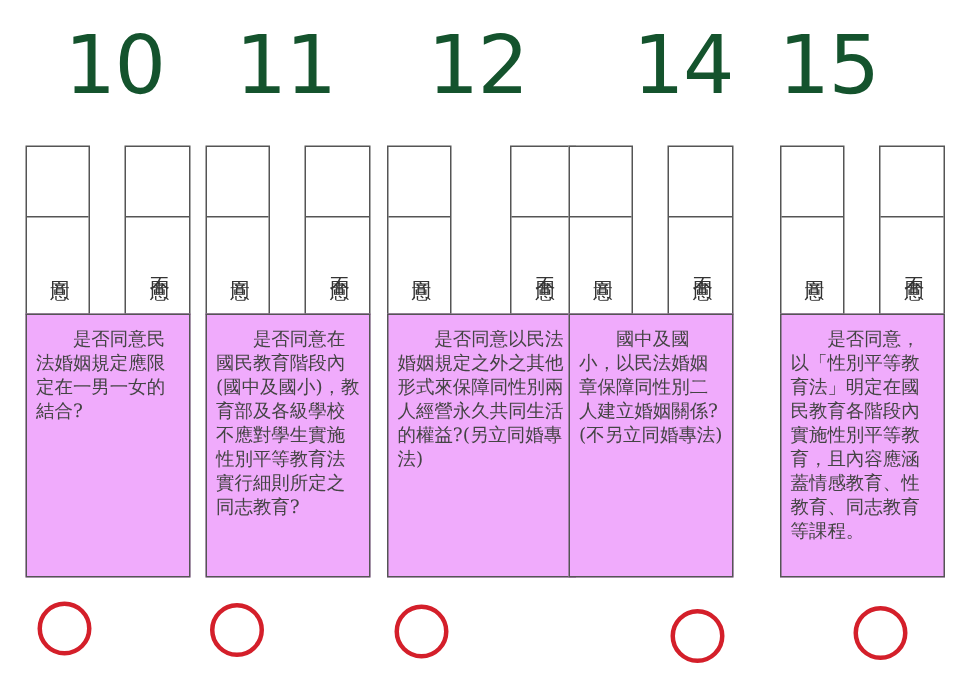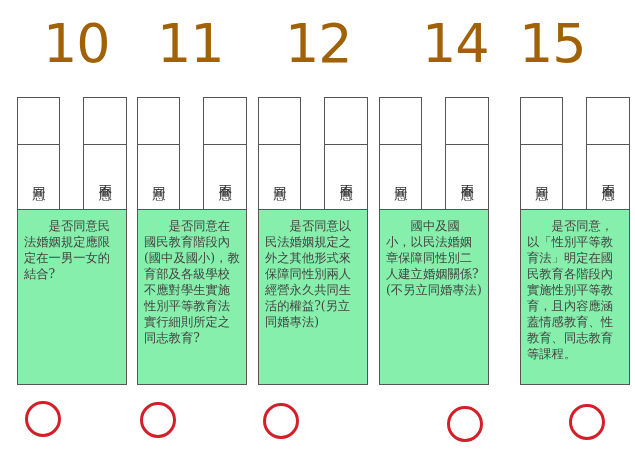--- a/index.html
+++ b/index.html
@@ -14,21 +14,21 @@
       overflow: hidden;
       font-family: "DejaVu Sans", sans-serif;
       color: #222;
     }
     .num {
       position: absolute;
       top: 14px;
       font-family: "DejaVu Sans", "Liberation Sans", sans-serif;
       font-size: 54px;
       line-height: 60px;
-      color: #a16207;
+      color: #14532d;
       letter-spacing: -1px;
       font-weight: 400;
     }
     .card {
       position: absolute;
       top: 97px;
       width: 110px;
       height: 288px;
     }
     .vbox {
@@ -62,21 +62,21 @@
       letter-spacing: 1px;
       color: #333;
     }
     .question {
       position: absolute;
       left: 0; right: 0;
       top: 112px;
       bottom: 0;
       border: 1px solid #555;
       box-sizing: border-box;
-      background: #86efac;
+      background: #f0abfc;
       padding: 8px 5px 4px 6px;
       font-family: "DejaVu Serif", "Liberation Serif", serif;
       font-size: 12.3px;
       line-height: 16px;
       color: #444;
       text-indent: 2em;
       word-break: break-all;
     }
     .circle {
       position: absolute;
@@ -121,21 +121,21 @@
   </div>
   <div class="vbox disagree">
     <div class="mark-cell"></div>
     <div class="label-cell">
       <span class="vlabel">不同意</span>
     </div>
   </div>
   <div class="question">是否同意在國民教育階段內(國中及國小)，教育部及各級學校不應對學生實施性別平等教育法實行細則所定之同志教育?</div>
 </div>
 
-<div class="card" style="left:258px;">
+<div class="card" style="left:258px;padding-left:16px;">
   <div class="vbox agree">
     <div class="mark-cell"></div>
     <div class="label-cell">
       <span class="vlabel">同意</span>
     </div>
   </div>
   <div class="vbox disagree">
     <div class="mark-cell"></div>
     <div class="label-cell">
       <span class="vlabel">不同意</span>

